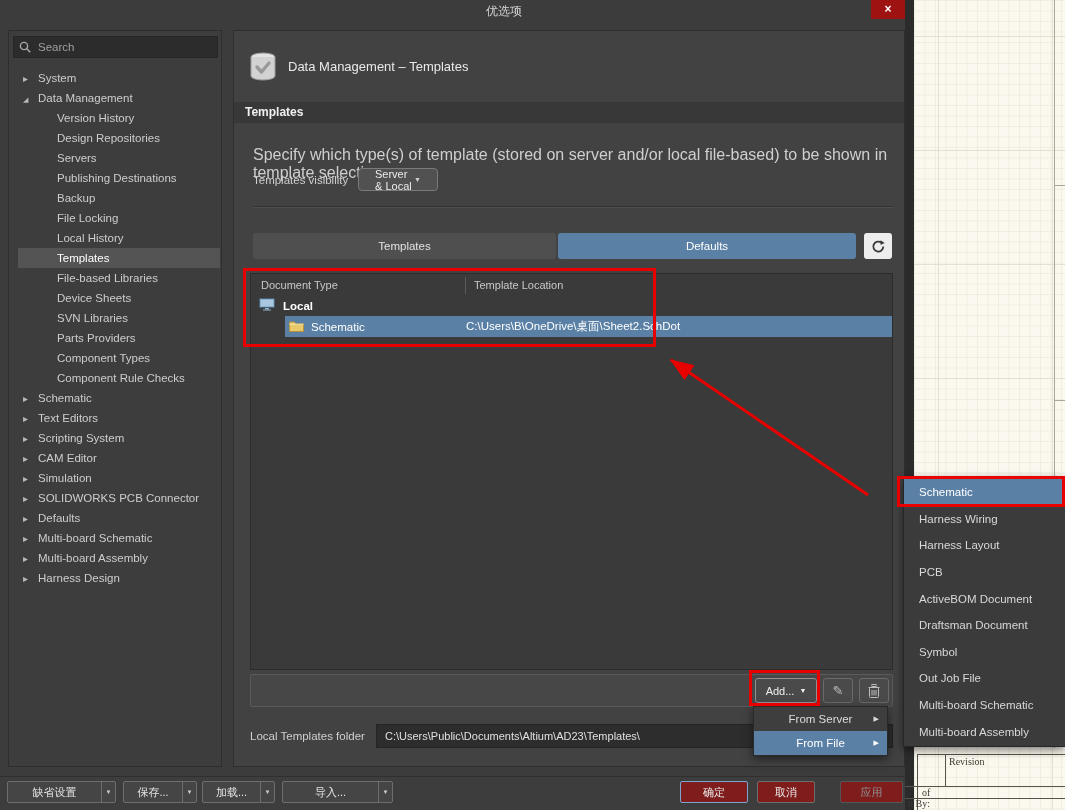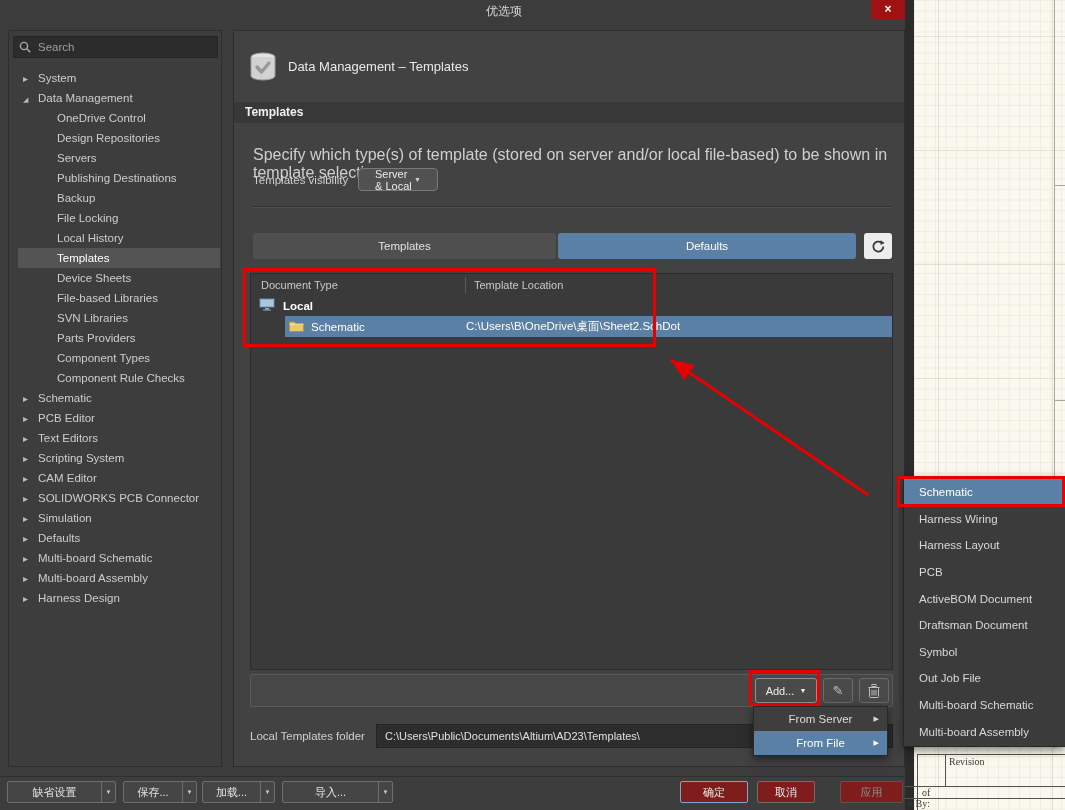--- a/index.html
+++ b/index.html
@@ -149,21 +149,21 @@
       <div class="tree">
         <div class="ti l0">
             <span class="tw c"></span>
             <span>System</span>
           </div>
         <div class="ti l0">
             <span class="tw e"></span>
             <span>Data Management</span>
           </div>
         <div class="ti l1">
-            <span>OneDrive Control</span>
+            <span>Version History</span>
           </div>
         <div class="ti l1">
             <span>Design Repositories</span>
           </div>
         <div class="ti l1">
             <span>Servers</span>
           </div>
         <div class="ti l1">
             <span>Publishing Destinations</span>
           </div>
@@ -173,64 +173,60 @@
         <div class="ti l1">
             <span>File Locking</span>
           </div>
         <div class="ti l1">
             <span>Local History</span>
           </div>
         <div class="ti l1 sel">
             <span>Templates</span>
           </div>
         <div class="ti l1">
+            <span>File-based Libraries</span>
+          </div>
+        <div class="ti l1">
             <span>Device Sheets</span>
           </div>
         <div class="ti l1">
-            <span>File-based Libraries</span>
-          </div>
-        <div class="ti l1">
             <span>SVN Libraries</span>
           </div>
         <div class="ti l1">
             <span>Parts Providers</span>
           </div>
         <div class="ti l1">
             <span>Component Types</span>
           </div>
         <div class="ti l1">
             <span>Component Rule Checks</span>
           </div>
         <div class="ti l0">
             <span class="tw c"></span>
             <span>Schematic</span>
           </div>
         <div class="ti l0">
             <span class="tw c"></span>
-            <span>PCB Editor</span>
-          </div>
-        <div class="ti l0">
-            <span class="tw c"></span>
             <span>Text Editors</span>
           </div>
         <div class="ti l0">
             <span class="tw c"></span>
             <span>Scripting System</span>
           </div>
         <div class="ti l0">
             <span class="tw c"></span>
             <span>CAM Editor</span>
           </div>
         <div class="ti l0">
             <span class="tw c"></span>
+            <span>Simulation</span>
+          </div>
+        <div class="ti l0">
+            <span class="tw c"></span>
             <span>SOLIDWORKS PCB Connector</span>
-          </div>
-        <div class="ti l0">
-            <span class="tw c"></span>
-            <span>Simulation</span>
           </div>
         <div class="ti l0">
             <span class="tw c"></span>
             <span>Defaults</span>
           </div>
         <div class="ti l0">
             <span class="tw c"></span>
             <span>Multi-board Schematic</span>
           </div>
         <div class="ti l0">

